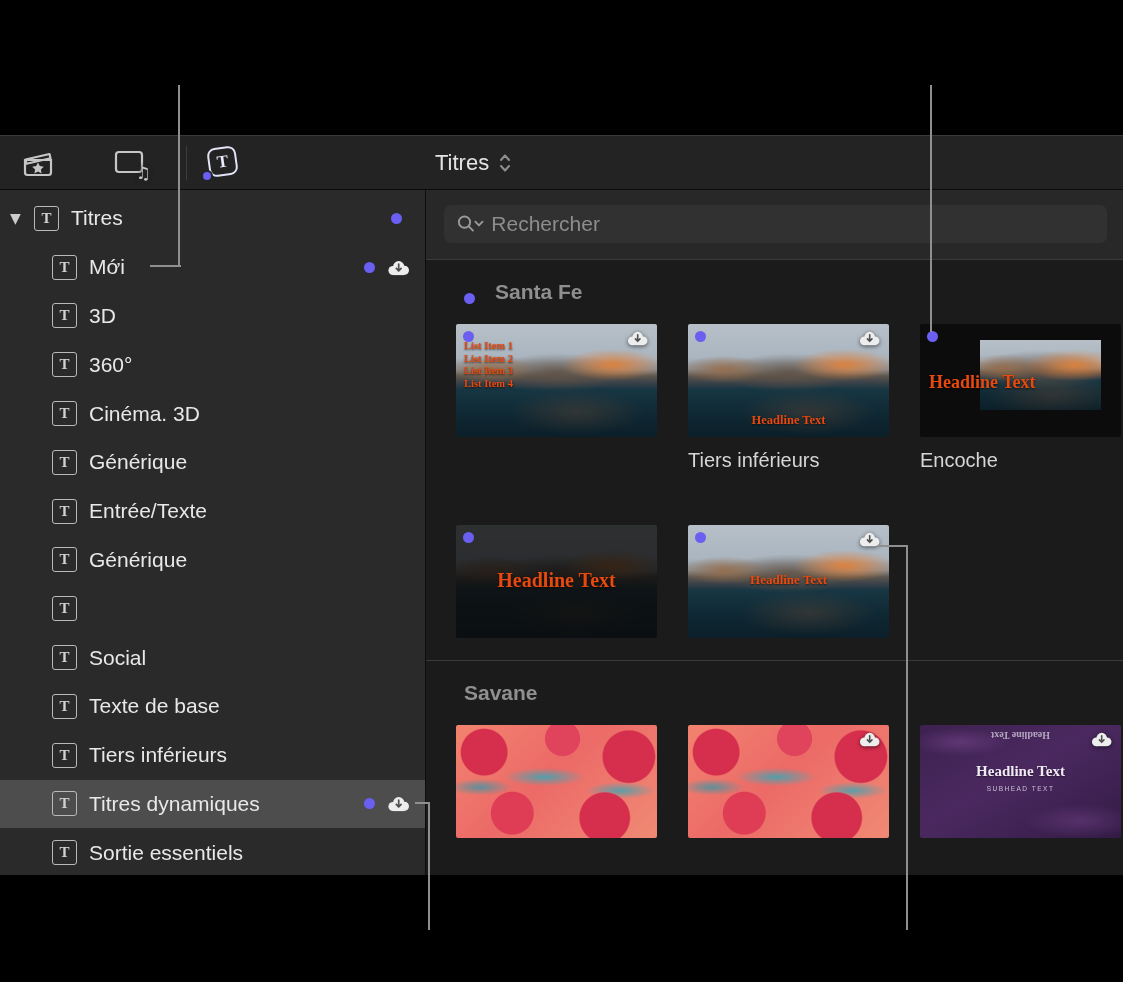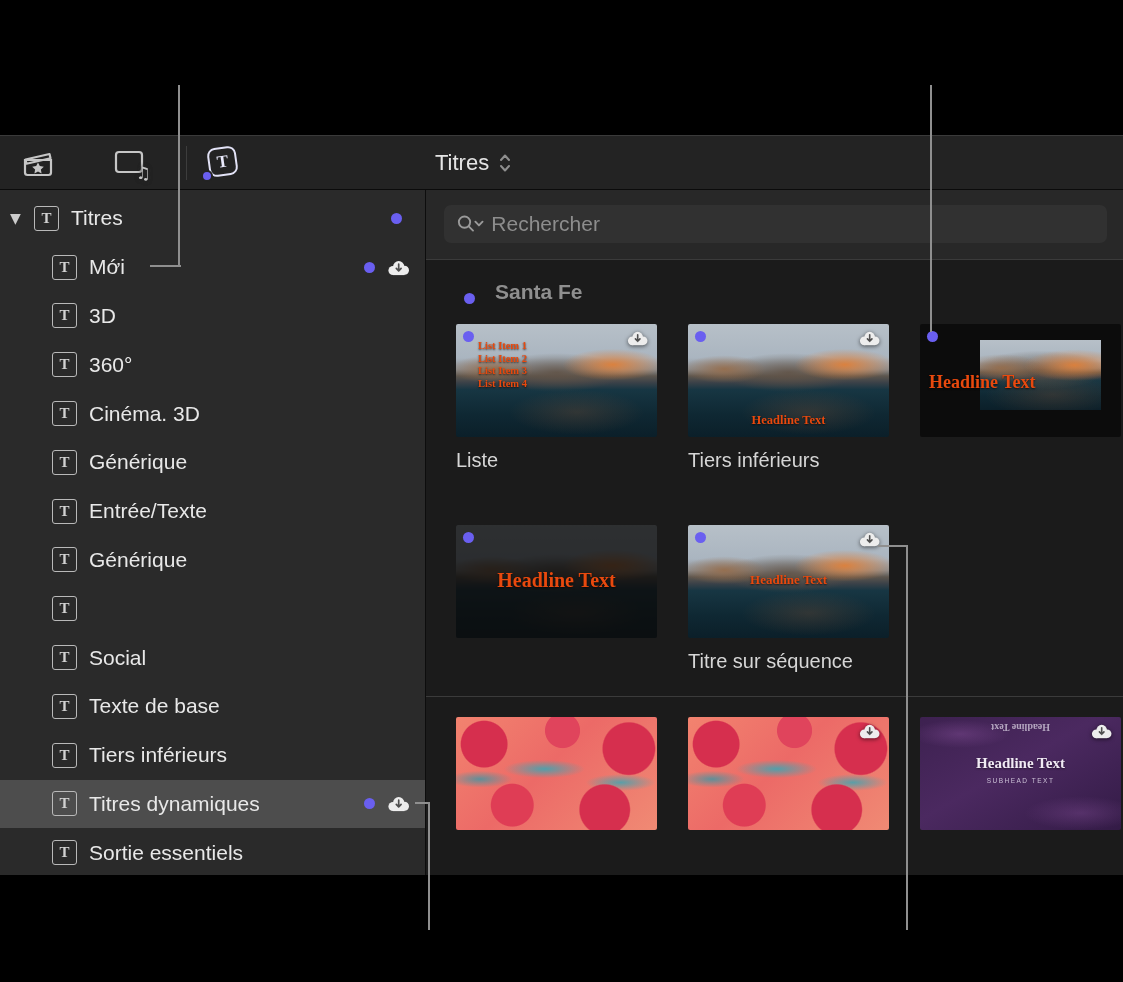--- a/index.html
+++ b/index.html
@@ -80,21 +80,21 @@
   .thumb.dark{background:#0c0c0c;}
   .dimph{position:absolute;inset:0;opacity:.2;}
   .inset{position:absolute;left:30%;top:14%;width:60%;height:62%;}
 
   .hl{color:var(--orange);font-family:"Liberation Serif",serif;font-weight:bold;
       text-shadow:0 1px 2px rgba(0,0,0,.65);}
   .pos-bottom{position:absolute;bottom:9px;left:0;right:0;text-align:center;font-size:12.5px;}
   .pos-encoche{position:absolute;left:9px;top:48px;font-size:18px;z-index:2;}
   .pos-center-big{position:absolute;top:44px;left:0;right:0;text-align:center;font-size:20px;}
   .pos-center-small{position:absolute;top:47px;left:0;right:0;text-align:center;font-size:13px;}
-  .list-lines{position:absolute;top:16px;left:22px;z-index:2;}
+  .list-lines{position:absolute;top:16px;left:8px;z-index:2;}
   .list-lines div{color:var(--orange);font:bold 10.5px "Liberation Serif",serif;line-height:12.5px;
                   text-shadow:0 1px 2px rgba(0,0,0,.7);}
 
   .savane-a{background:
       radial-gradient(circle 24px at 14% 24%, #d62f4e 95%, transparent),
       radial-gradient(circle 18px at 53% 12%, #e0445c 95%, transparent),
       radial-gradient(circle 27px at 86% 28%, #d62f4e 95%, transparent),
       radial-gradient(circle 22px at 28% 78%, #df3d55 95%, transparent),
       radial-gradient(circle 26px at 74% 82%, #d62f4e 95%, transparent),
       radial-gradient(ellipse 58px 13px at 44% 46%, rgba(64,165,178,.9), transparent 70%),
@@ -293,21 +293,20 @@
                       <g fill="#ededed">
                         <circle cx="7.5" cy="12.5" r="4.6"></circle>
                         <circle cx="13.2" cy="8.6" r="5.6"></circle>
                         <circle cx="19" cy="12.3" r="4.5"></circle>
                         <rect x="7.5" y="11.5" width="11.5" height="5.6"></rect>
                       </g>
                       <path d="M13.2 6.2 v6.6 M10.8 10.4 l2.4 2.6 2.4-2.6" stroke="#4f4f4f" stroke-width="1.7" fill="none" stroke-linecap="round" stroke-linejoin="round"></path>
                     </svg>
                   </span>
                 </div>
-                <div class="cell-label">Liste</div>
               </div>
               <div class="cell">
                 <div class="thumb ph">
                   <div class="hl pos-bottom">Headline Text</div>
                   <span class="tdot"></span>
                   <span class="tcloud">
                     <svg viewBox="0 0 26 19">
                       <g fill="#ededed">
                         <circle cx="7.5" cy="12.5" r="4.6"></circle>
                         <circle cx="13.2" cy="8.6" r="5.6"></circle>
@@ -319,20 +318,21 @@
                   </span>
                 </div>
                 <div class="cell-label">Tiers inférieurs</div>
               </div>
               <div class="cell">
                 <div class="thumb dark">
                   <div class="inset ph"></div>
                   <div class="hl pos-encoche">Headline Text</div>
                   <span class="tdot"></span>
                 </div>
+                <div class="cell-label">Encoche</div>
               </div>
               <div class="cell">
                 <div class="thumb dark">
                   <div class="dimph ph"></div>
                   <div class="hl pos-center-big">Headline Text</div>
                   <span class="tdot"></span>
                 </div>
               </div>
               <div class="cell">
                 <div class="thumb ph">
@@ -343,24 +343,26 @@
                       <g fill="#ededed">
                         <circle cx="7.5" cy="12.5" r="4.6"></circle>
                         <circle cx="13.2" cy="8.6" r="5.6"></circle>
                         <circle cx="19" cy="12.3" r="4.5"></circle>
                         <rect x="7.5" y="11.5" width="11.5" height="5.6"></rect>
                       </g>
                       <path d="M13.2 6.2 v6.6 M10.8 10.4 l2.4 2.6 2.4-2.6" stroke="#4f4f4f" stroke-width="1.7" fill="none" stroke-linecap="round" stroke-linejoin="round"></path>
                     </svg>
                   </span>
                 </div>
-                <div class="cell-label">Titre sur séquence</div>
               </div>
             </div>
             <div class="sec-divider"></div>
+            <div class="sec-head">
+              <span class="sec-title">Savane</span>
+            </div>
             <div class="grid">
               <div class="cell">
                 <div class="thumb savane-a"></div>
               </div>
               <div class="cell">
                 <div class="thumb savane-a">
                   <span class="tcloud">
                     <svg viewBox="0 0 26 19">
                       <g fill="#ededed">
                         <circle cx="7.5" cy="12.5" r="4.6"></circle>

